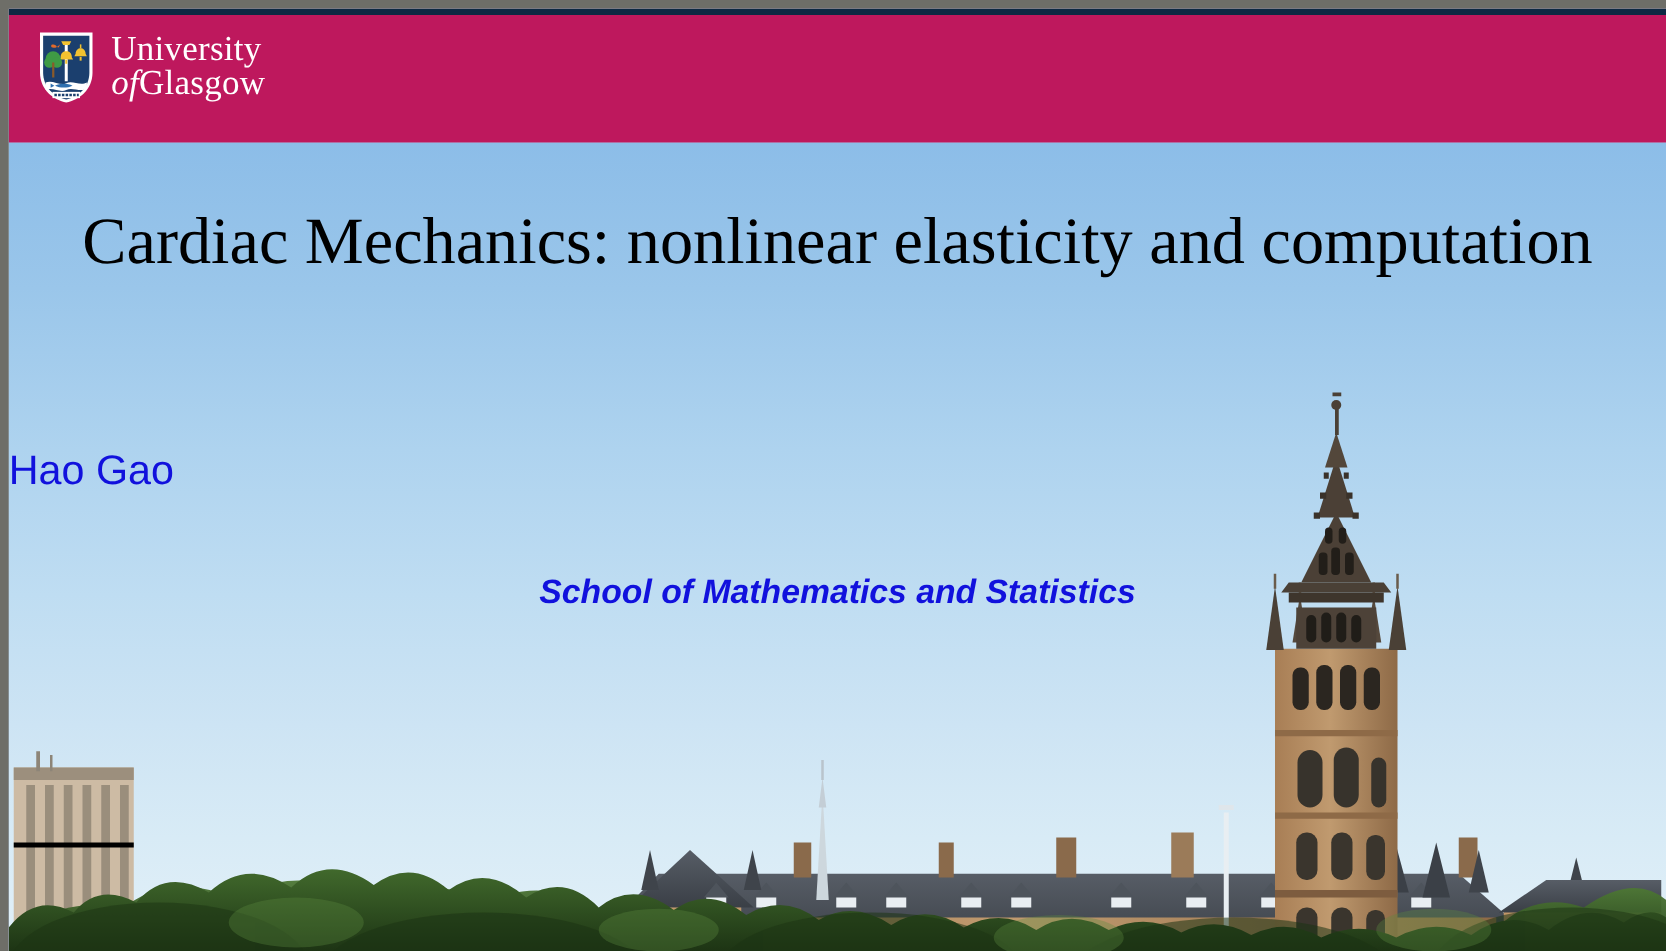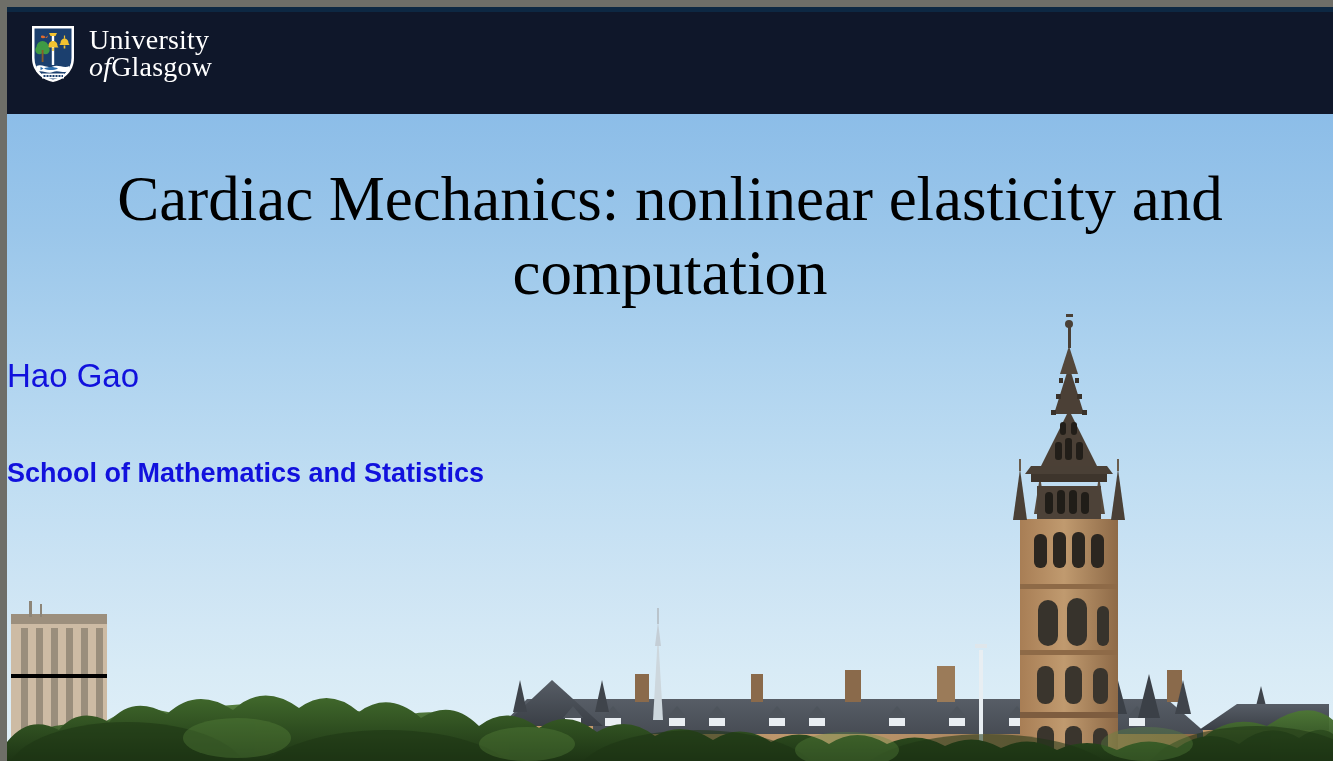--- a/index.html
+++ b/index.html
@@ -33,21 +33,21 @@
     overflow: hidden;
     background: #b7d6f2;
   }
 
   
   #header {
     position: absolute;
     left: 0; top: 0;
     width: 100%;
     height: 107px;
-    background: #0f172a;
+    background: #be185d;
     z-index: 20;
   }
   #header-topline {
     position: absolute;
     left: 0; top: 0;
     width: 100%;
     height: 5px;
     background: #0d2843;
   }
   #brand {
@@ -98,43 +98,45 @@
     pointer-events: none;
   }
   #title {
     position: absolute;
     left: 50px;
     top: 48px;
     width: 1226px;
     text-align: center;
     color: #000000;
     font-family: "Liberation Serif", "DejaVu Serif", serif;
-    font-size: 63px;
+    font-size: 53px;
     line-height: 1.18;
     font-weight: normal;
     margin: 0;
   }
   #author {
     position: absolute;
     left: 0;
     top: 243px;
     width: 100%;
     color: #1111dd;
     font-size: 33px;
     font-weight: normal;
   }
   #affil {
     position: absolute;
     left: 0;
     top: 340px;
     width: 100%;
+    text-align: center;
     color: #1111dd;
     font-size: 27px;
     font-weight: bold;
     line-height: 1.48;
+    font-style: italic;
   }
   #affil span { display: block; }
 </style>
 </head>
 <body>
 
 <div id="slide">
   <div id="slide-inner">
 
     <div id="photo">

